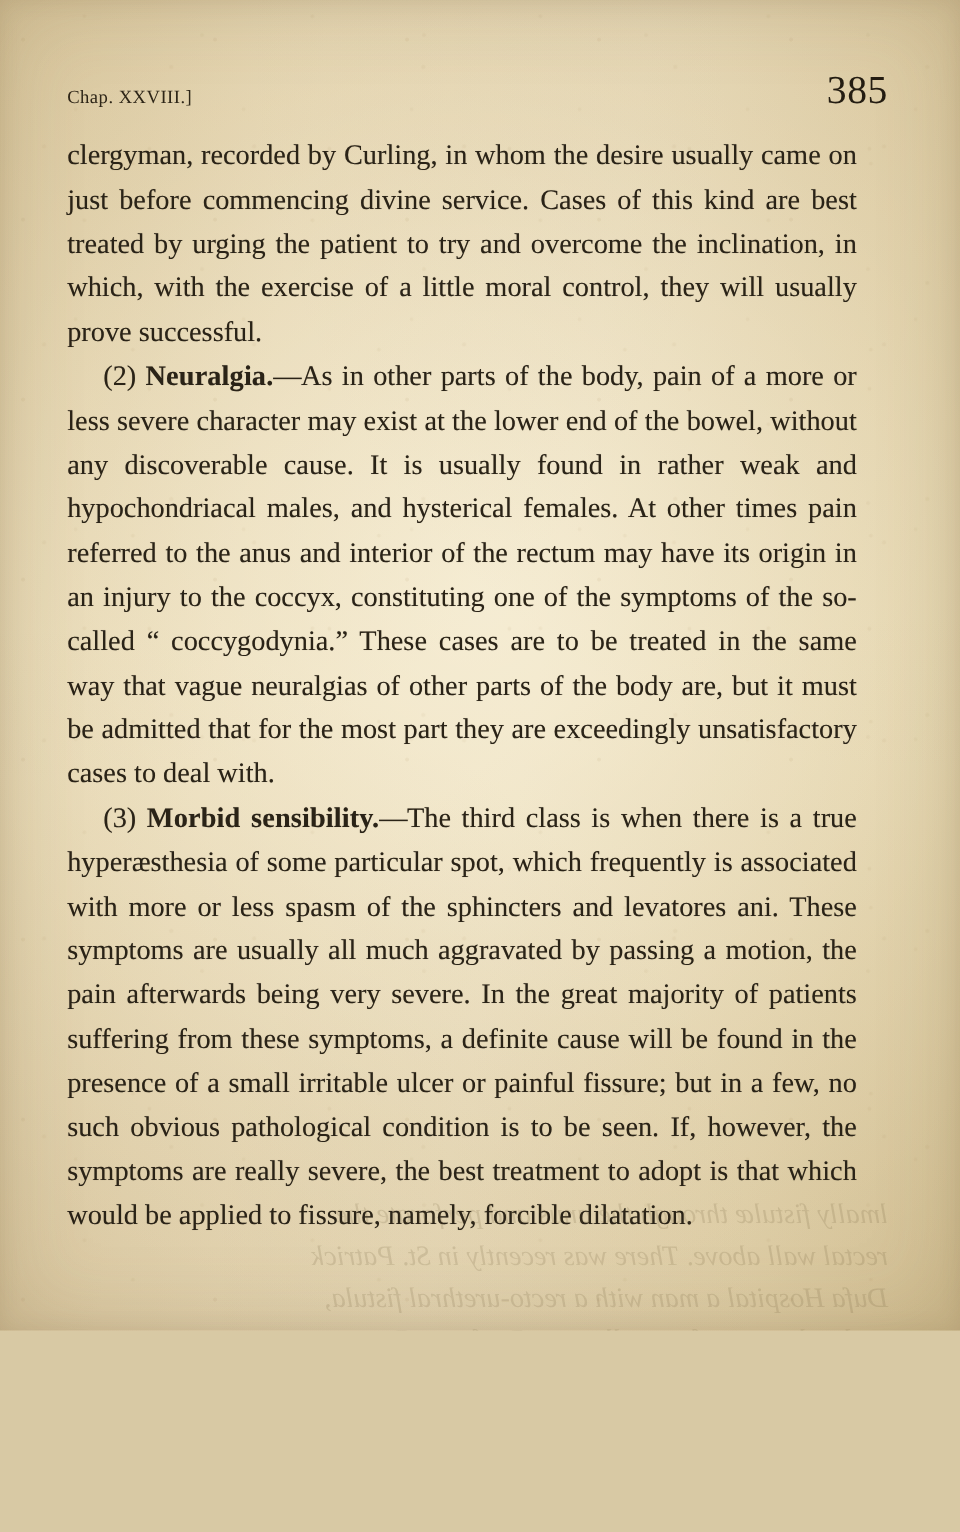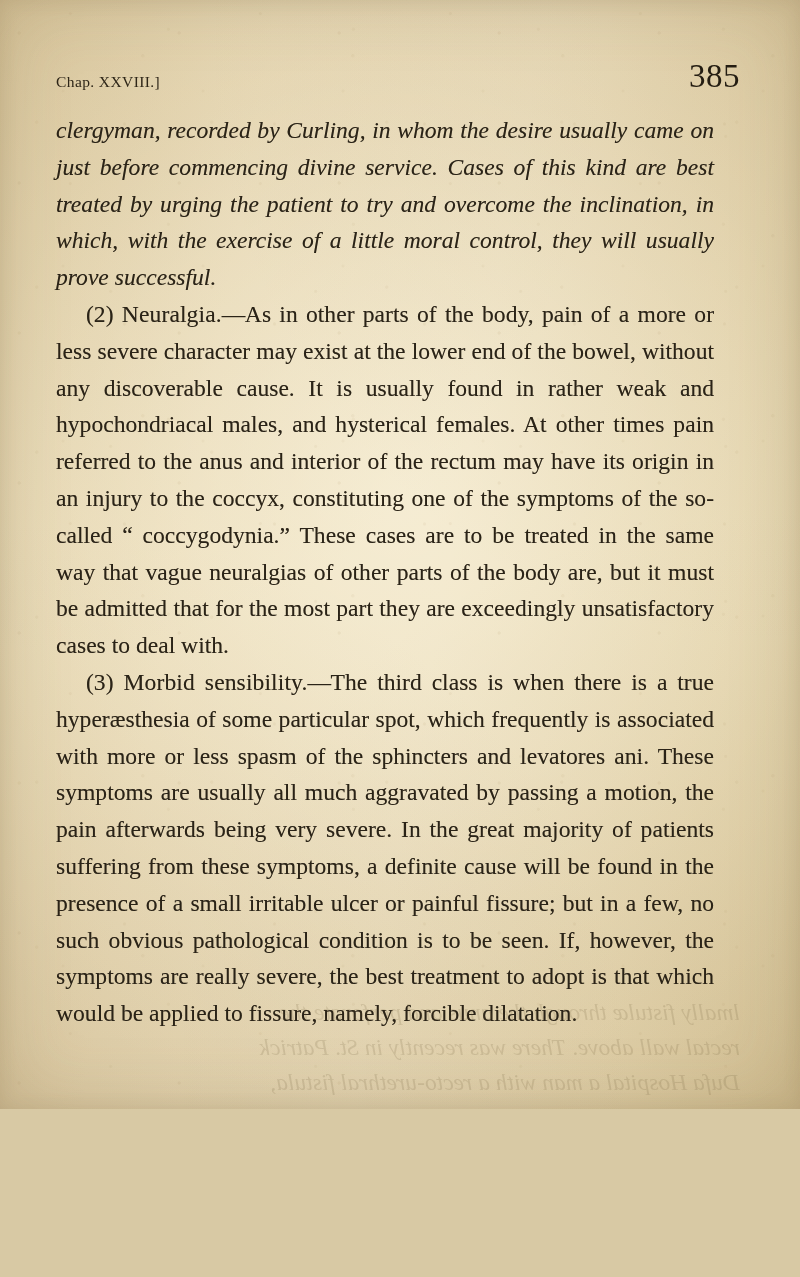--- a/index.html
+++ b/index.html
@@ -117,24 +117,24 @@
     text-justify: inter-word;
     color: #2a2317;
   }
 
   .body-text p {
     margin: 0;
     text-indent: 30px;
     text-shadow: 0 0 0.6px rgba(42,35,23,0.35);
   }
 
-  .body-text p.no-indent { text-indent: 0; font-style: italic; }
+  .body-text p.no-indent { text-indent: 0; }
 
   .run-in {
-    font-weight: normal;
+    font-weight: bold;
     letter-spacing: 0.1px;
   }
 
   .dash { letter-spacing: -0.5px; }
 
   
   .signature {
     position: absolute;
     top: 1133px;
     left: 0;

